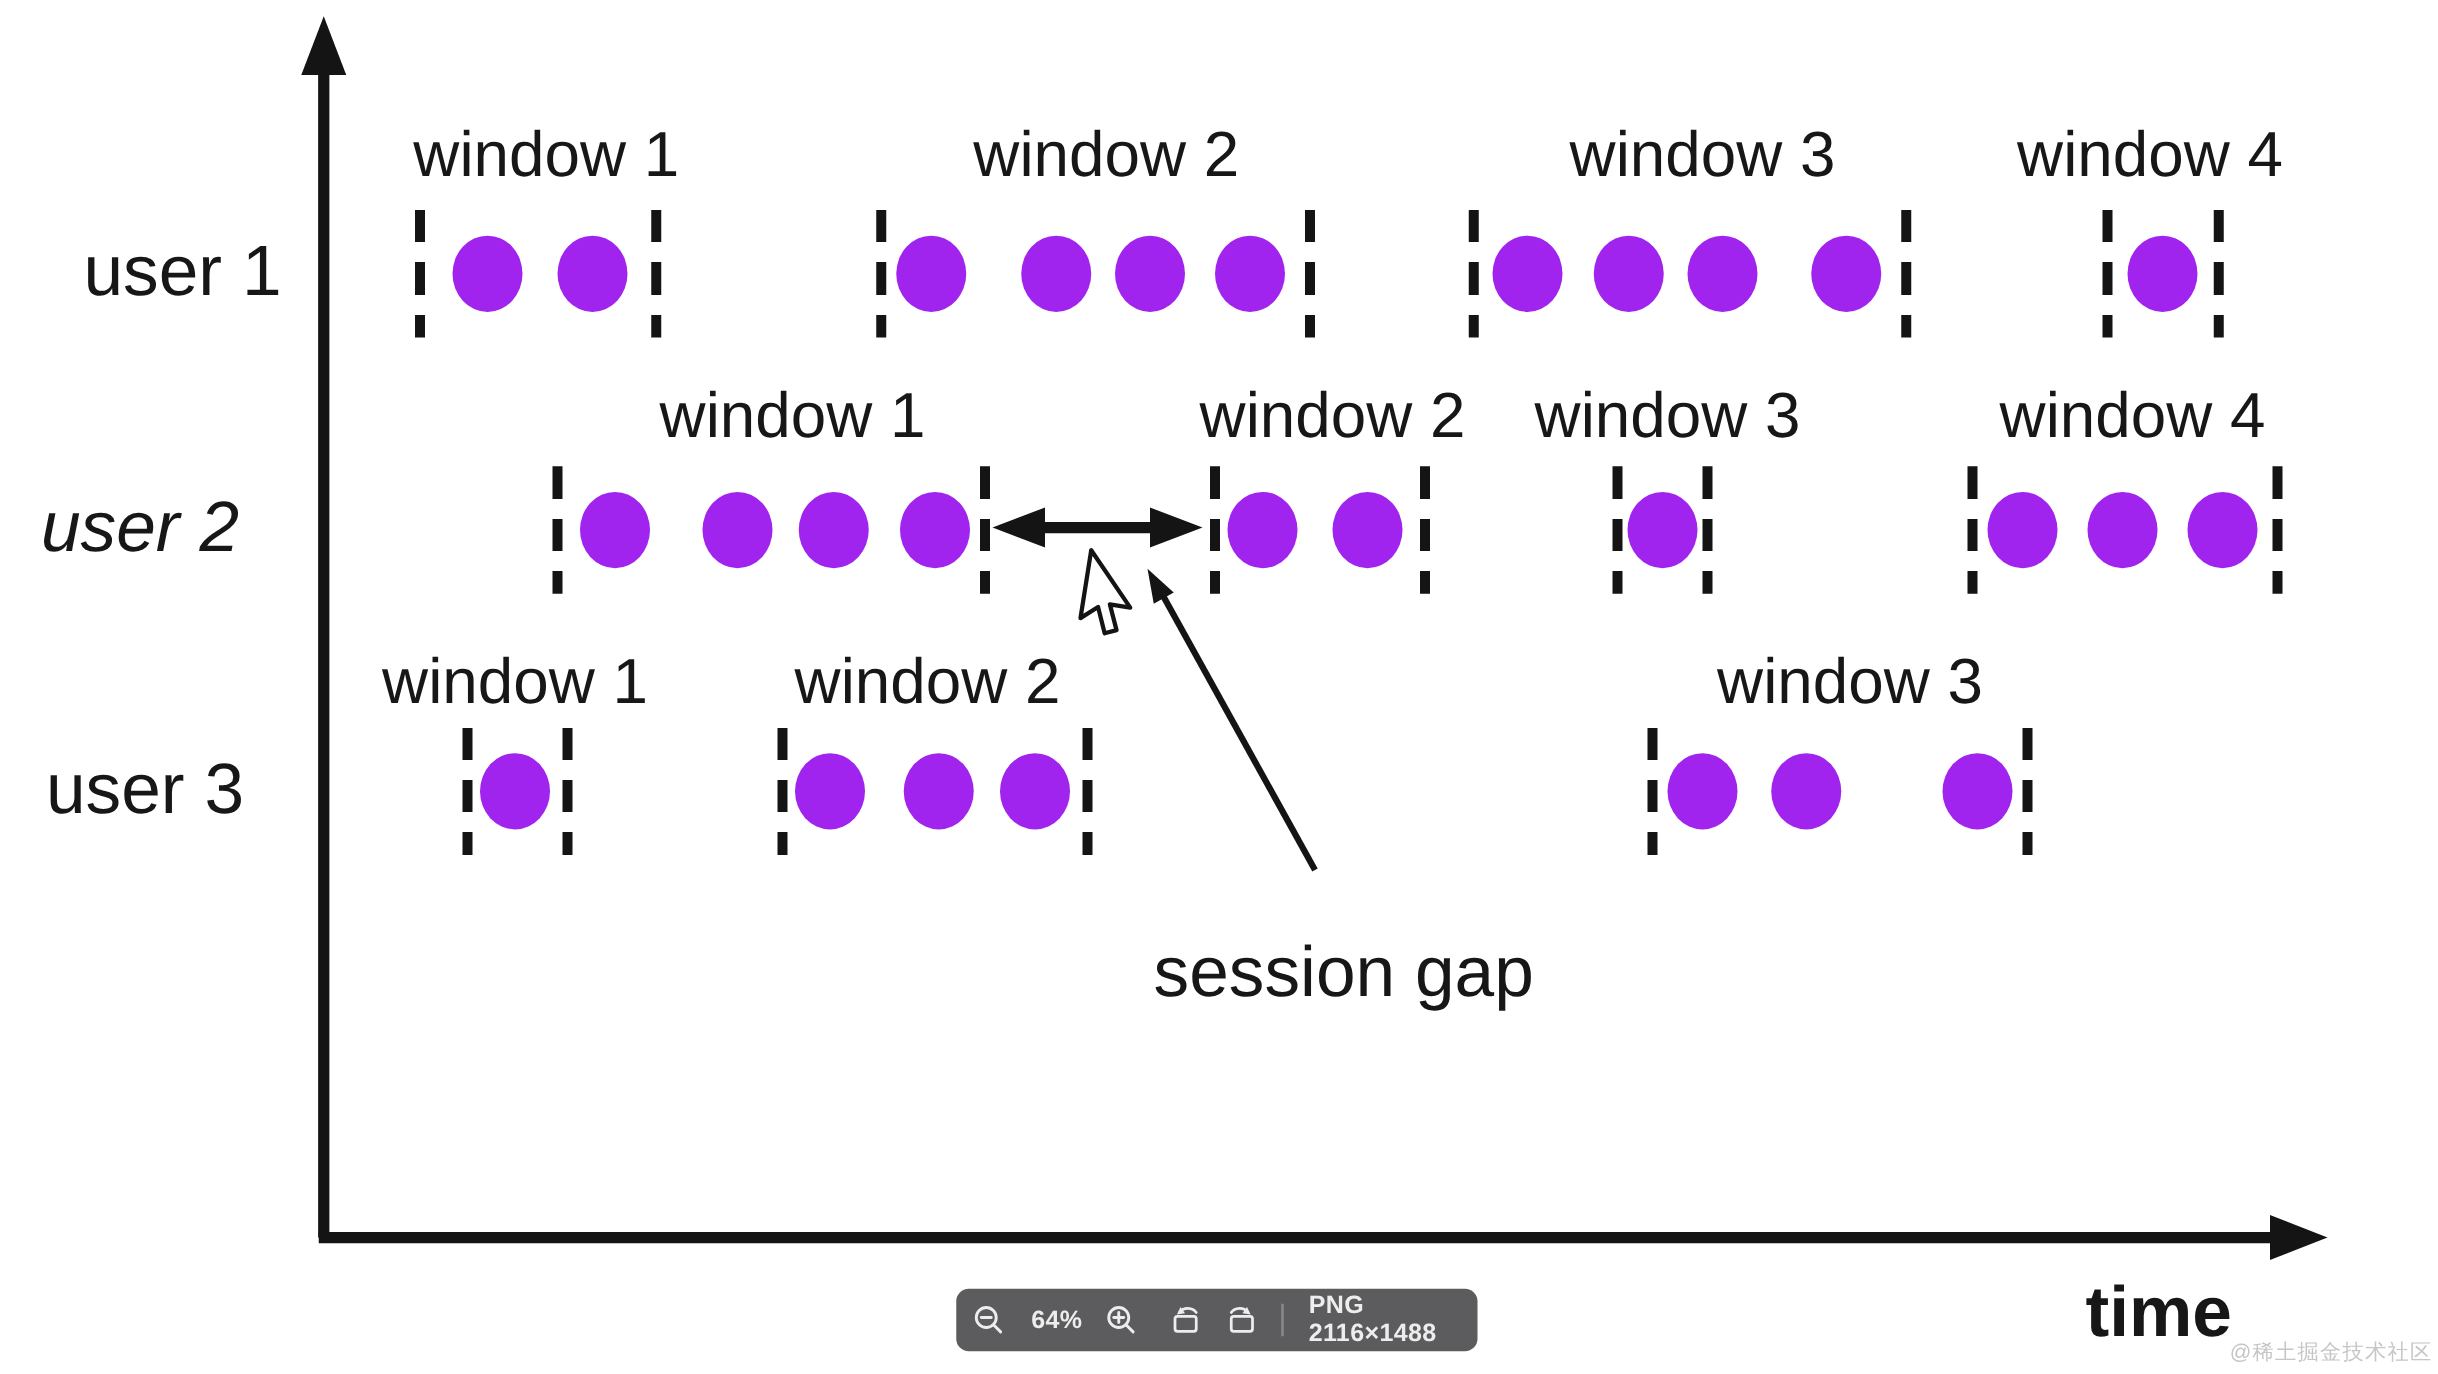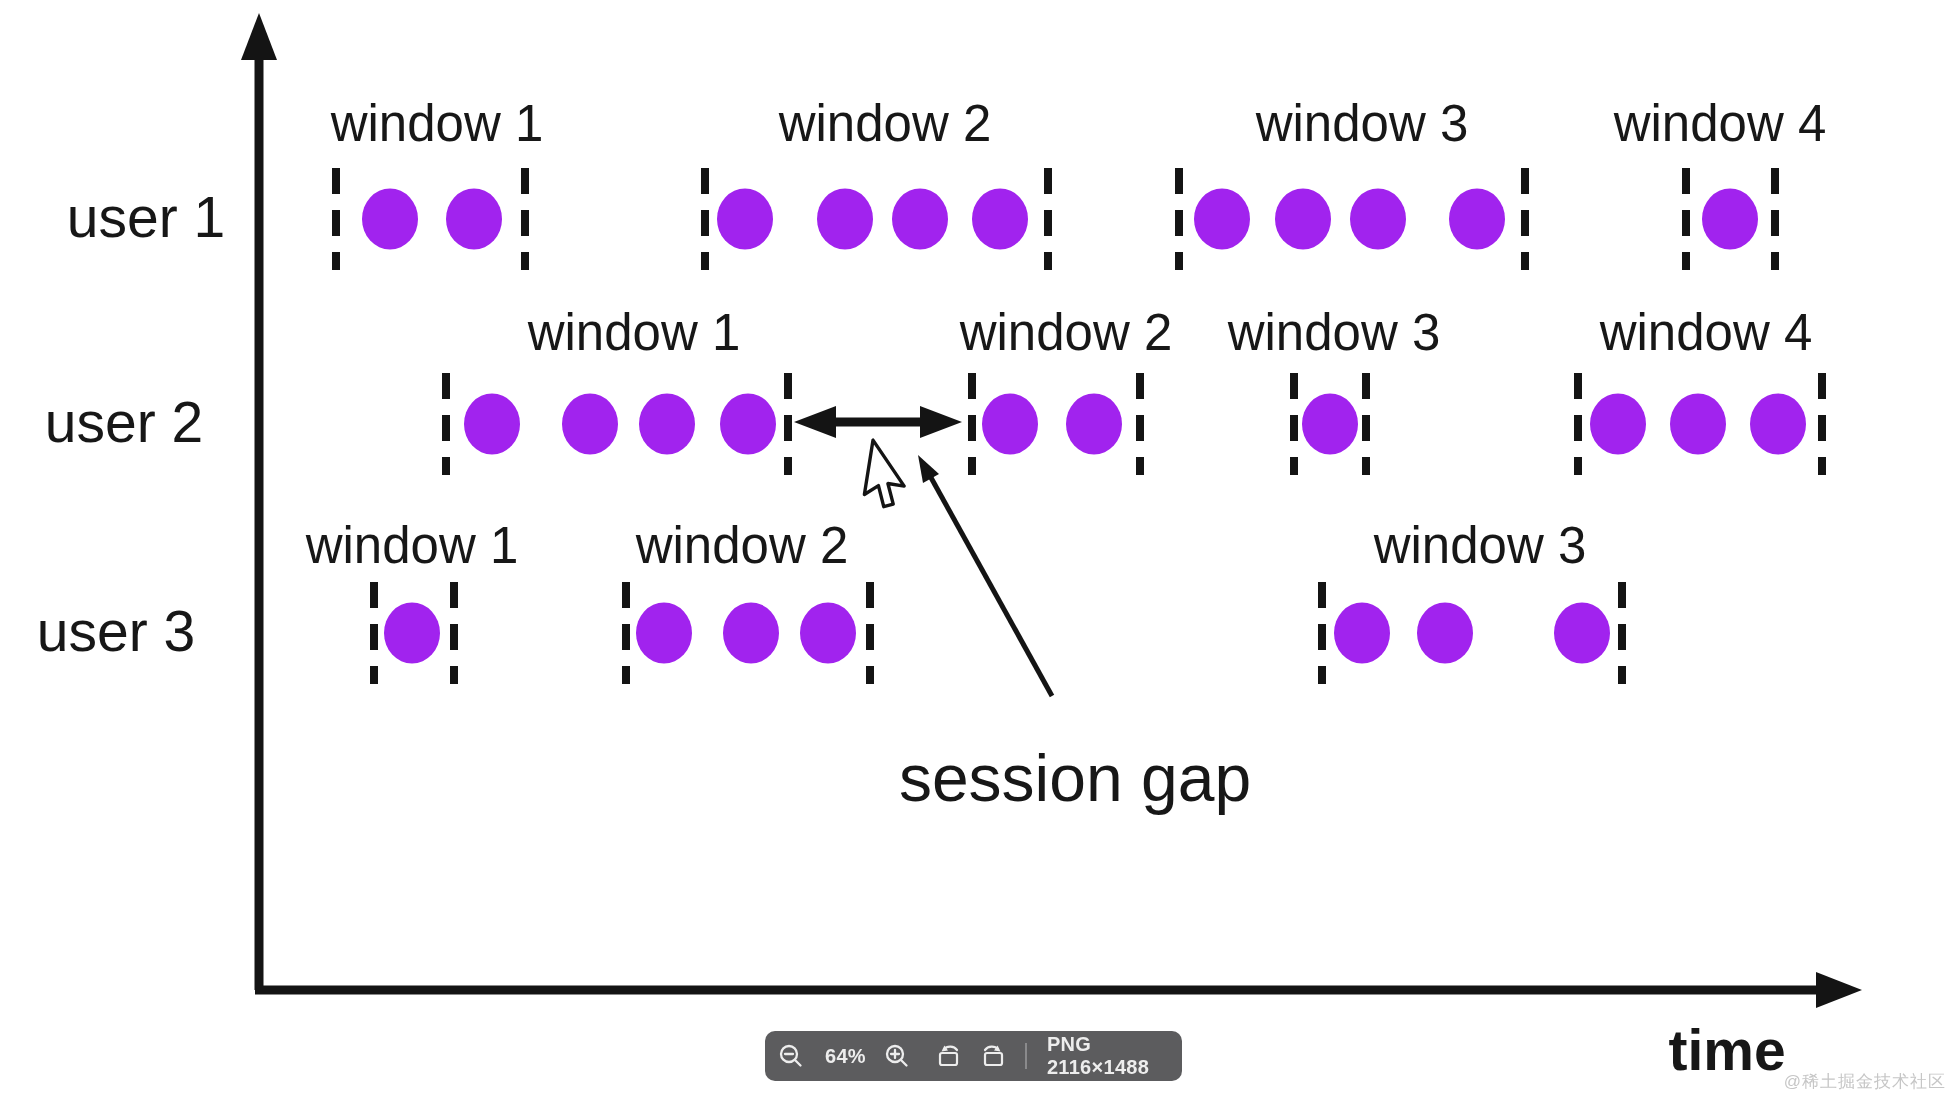--- a/index.html
+++ b/index.html
@@ -3,21 +3,21 @@
 <meta charset="utf-8">
 <style>
   html,body{margin:0;padding:0;background:#ffffff;}
   .stage{position:relative;width:1950px;height:1099px;background:#ffffff;overflow:hidden;
          font-family:"Liberation Sans","DejaVu Sans",sans-serif;color:#161616;}
   .abs{position:absolute;}
   .diagram-label{position:absolute;transform:translate(-50%,-50%);white-space:nowrap;color:#171717;}
   .user-label{font-size:57px;}
   .window-label{font-size:51px;}
   .big-label{font-size:57px;}
-  .gap-label{font-size:66px;}
+  .gap-label{font-size:57px;}
   .bracket{position:absolute;width:8px;
            background:repeating-linear-gradient(to bottom,#141414 0 26px,transparent 26px 42px);}
   .dot{position:absolute;width:56px;height:61px;border-radius:50%;transform:translate(-50%,-50%);}
   svg.overlay{position:absolute;left:0;top:0;pointer-events:none;}
   .toolbar{position:absolute;left:765px;top:1031px;width:417px;height:50px;border-radius:10px;
            background:#5c5c5e;display:flex;align-items:center;padding:0 0 0 12px;box-sizing:border-box;}
   .toolbar .tb-text{color:#ededed;font-size:20px;font-weight:600;letter-spacing:.3px;}
   .tb-icon{display:flex;align-items:center;justify-content:center;width:28px;height:28px;flex:0 0 auto;}
   .tb-sep{width:2px;height:26px;background:#8a8a8c;flex:0 0 auto;}
   .watermark{position:absolute;right:4px;top:1070px;font-size:17px;color:#c6c6c6;letter-spacing:1px;}
@@ -45,21 +45,21 @@
       <div class="bracket" style="left: 1175px; top: 168px; height: 102px;"></div>
       <div class="bracket" style="left: 1521px; top: 168px; height: 102px;"></div>
       <div class="dot" style="left: 1222px; top: 219px; background: rgb(161, 35, 238);"></div>
       <div class="dot" style="left: 1303px; top: 219px; background: rgb(161, 35, 238);"></div>
       <div class="dot" style="left: 1378px; top: 219px; background: rgb(161, 35, 238);"></div>
       <div class="dot" style="left: 1477px; top: 219px; background: rgb(161, 35, 238);"></div>
       <div class="diagram-label window-label" style="left: 1720px; top: 123px;">window 4</div>
       <div class="bracket" style="left: 1682px; top: 168px; height: 102px;"></div>
       <div class="bracket" style="left: 1771px; top: 168px; height: 102px;"></div>
       <div class="dot" style="left: 1730px; top: 219px; background: rgb(161, 35, 238);"></div>
-      <div class="diagram-label user-label" style="left: 124px; top: 422px;">user 2</div>
+      <div class="diagram-label user-label" style="left: 112px; top: 422px; font-style: italic;">user 2</div>
       <div class="diagram-label window-label" style="left: 634px; top: 332px;">window 1</div>
       <div class="bracket" style="left: 442px; top: 373px; height: 102px;"></div>
       <div class="bracket" style="left: 784px; top: 373px; height: 102px;"></div>
       <div class="dot" style="left: 492px; top: 424px; background: rgb(161, 35, 238);"></div>
       <div class="dot" style="left: 590px; top: 424px; background: rgb(161, 35, 238);"></div>
       <div class="dot" style="left: 667px; top: 424px; background: rgb(161, 35, 238);"></div>
       <div class="dot" style="left: 748px; top: 424px; background: rgb(161, 35, 238);"></div>
       <div class="diagram-label window-label" style="left: 1066px; top: 332px;">window 2</div>
       <div class="bracket" style="left: 968px; top: 373px; height: 102px;"></div>
       <div class="bracket" style="left: 1136px; top: 373px; height: 102px;"></div>

